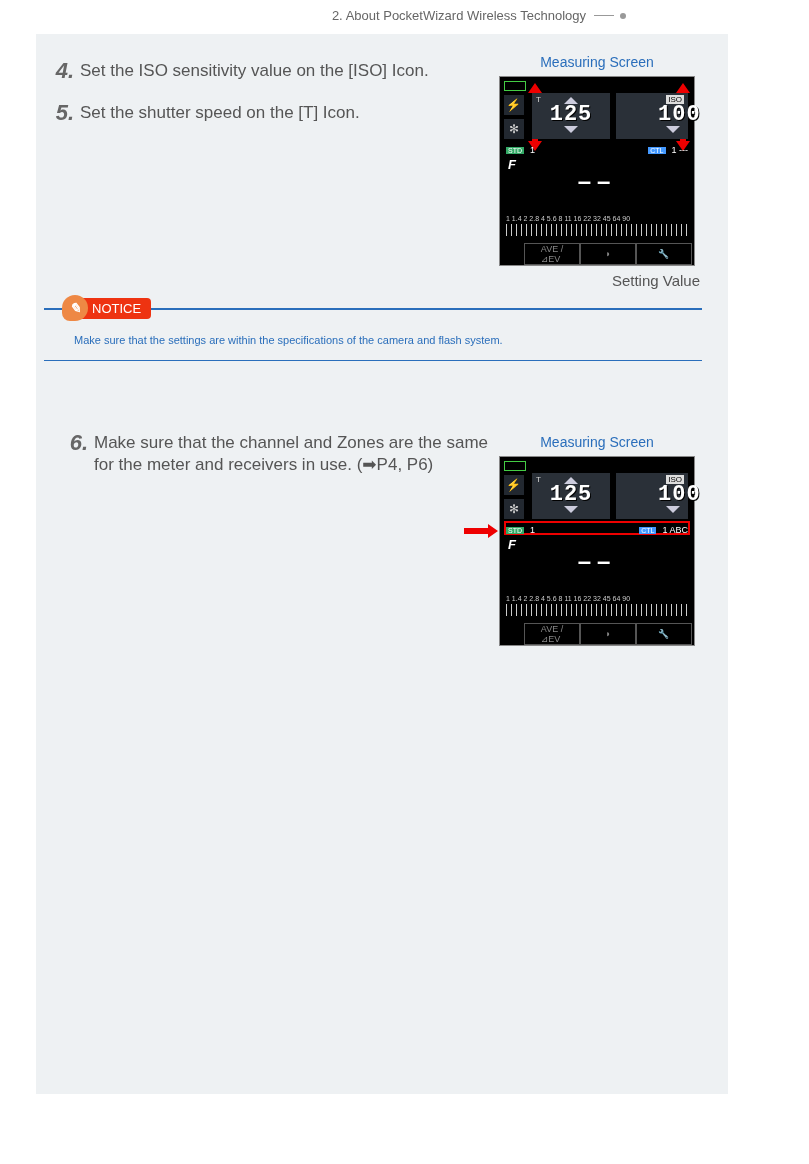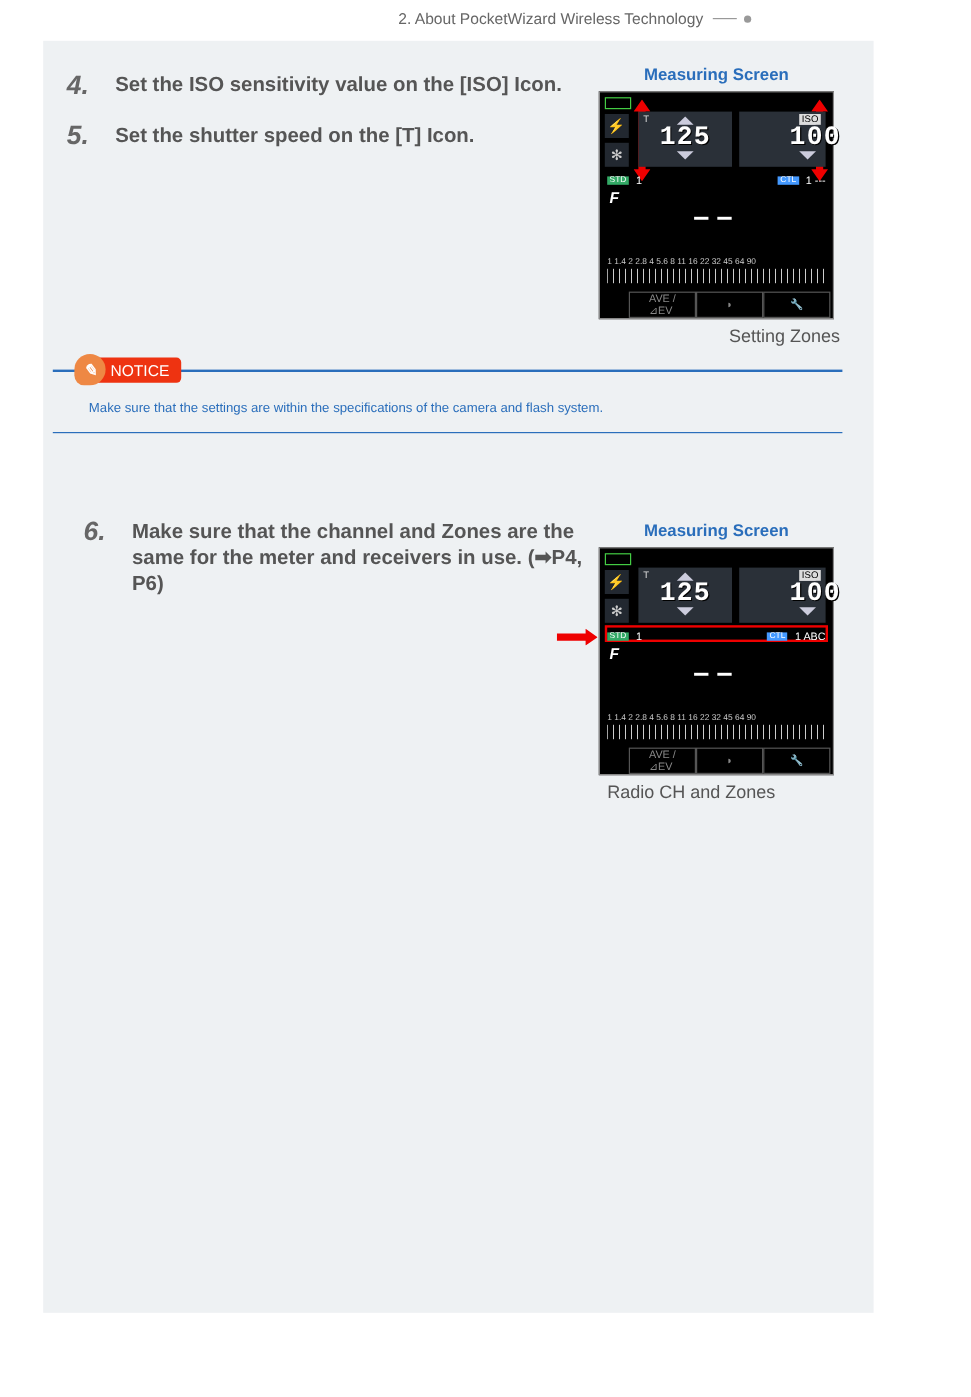--- a/index.html
+++ b/index.html
@@ -5,25 +5,25 @@
   * { box-sizing: border-box; margin: 0; padding: 0; }
   html, body { width: 809px; height: 1164px; font-family: Arial, Helvetica, sans-serif; background:#fff; }
   .page { width:650px; height:1164px; position:relative; }
   .runhead { position:absolute; top:8px; left:0; right:0; display:flex; justify-content:flex-end; align-items:center; padding-right:24px; }
   .runhead .txt { font-size:13px; color:#666; }
   .runhead .line { height:1px; background:#999; width:20px; margin-left:8px; }
   .runhead .dot { width:6px; height:6px; background:#999; border-radius:50%; margin-left:6px; }
   .content-bg { position:absolute; top:34px; left:36px; width:692px; height:1060px; background:#eef1f3; padding:24px 24px 24px 0; }
   .step-row { display:flex; margin-bottom:12px; margin-left:14px; }
   .step-num { width:30px; font-size:22px; font-weight:bold; color:#666; font-style:italic; text-align:right; padding-right:6px; line-height:1.2; }
-  .step-txt { flex:1; font-size:17px; font-weight:bold; color:#555; line-height:1.3; padding-top:2px; padding-right:210px;margin-left:16px; }
+  .step-txt { flex:1; font-size:17px; font-weight:normal; color:#555; line-height:1.3; padding-top:2px; padding-right:210px; }
   .fig-wrap { position:absolute; }
   .fig1 { top:20px; right:26px; width:210px; }
   .fig2 { top:400px; right:26px; width:210px; }
-  .fig-title { color:#2a6ebb; font-weight:bold; font-size:14px; text-align:center; margin-bottom:6px; }
+  .fig-title { color:#2a6ebb; font-weight:normal; font-size:14px; text-align:center; margin-bottom:6px; }
   .screen { width:196px; height:190px; background:#000; margin:0 auto; position:relative; border:1px solid #888; }
   .screen .topline { position:absolute; top:4px; left:4px; width:22px; height:10px; border:1px solid #4c4; }
   .flash-icon { position:absolute; top:18px; left:4px; width:20px; height:20px; background:#222830; color:#9ad; font-size:12px; text-align:center; line-height:20px; }
   .gear-icon  { position:absolute; top:42px; left:4px; width:20px; height:20px; background:#222830; color:#ccc; font-size:12px; text-align:center; line-height:20px; }
   .valbox { position:absolute; top:16px; background:#2a3038; color:#fff; text-align:center; }
   .valbox.t { left:32px; width:78px; height:46px; }
   .valbox.iso { left:116px; width:72px; height:46px;padding-left:42px; }
   .valbox .lbl { font-size:8px; letter-spacing:1px; position:absolute; top:2px; left:4px; color:#ddd; }
   .valbox .isolbl { position:absolute; top:2px; right:4px; font-size:8px; background:#ddd; color:#000; padding:0 2px; }
   .tri { width:0;height:0;margin:0 auto; }
@@ -130,21 +130,21 @@
           <div class="ticks"></div>
         </div>
         <div class="btnrow">
           <div>
             <span><span>AVE /</span><br><span>⊿EV</span></span>
           </div>
           <div>◗</div>
           <div>🔧</div>
         </div>
       </div>
-      <div class="fig-caption">Setting Zones</div>
+      <div class="fig-caption">Setting Value</div>
     </div>
 
     <div class="notice-wrap">
       <div class="notice-line">
         <div class="notice-tag">
           <div class="circ">✎</div>
           <div class="lbl">NOTICE</div>
         </div>
       </div>
       <div class="notice-body">Make sure that the settings are within the specifications of the camera and flash system.</div>
@@ -201,18 +201,17 @@
           </div>
           <div>◗</div>
           <div>🔧</div>
         </div>
       </div>
       <div class="red-arrow-h" style="left:-28px; top:90px;">
         <svg width="34" height="14" viewBox="0 0 34 14">
             <path d="M0 4 L24 4 L24 0 L34 7 L24 14 L24 10 L0 10 Z" fill="#e00"></path>
           </svg>
       </div>
-      <div class="fig-caption c2">Radio CH and Zones</div>
     </div>
 
   </div>
 
 </div>
 
 </body></html>

